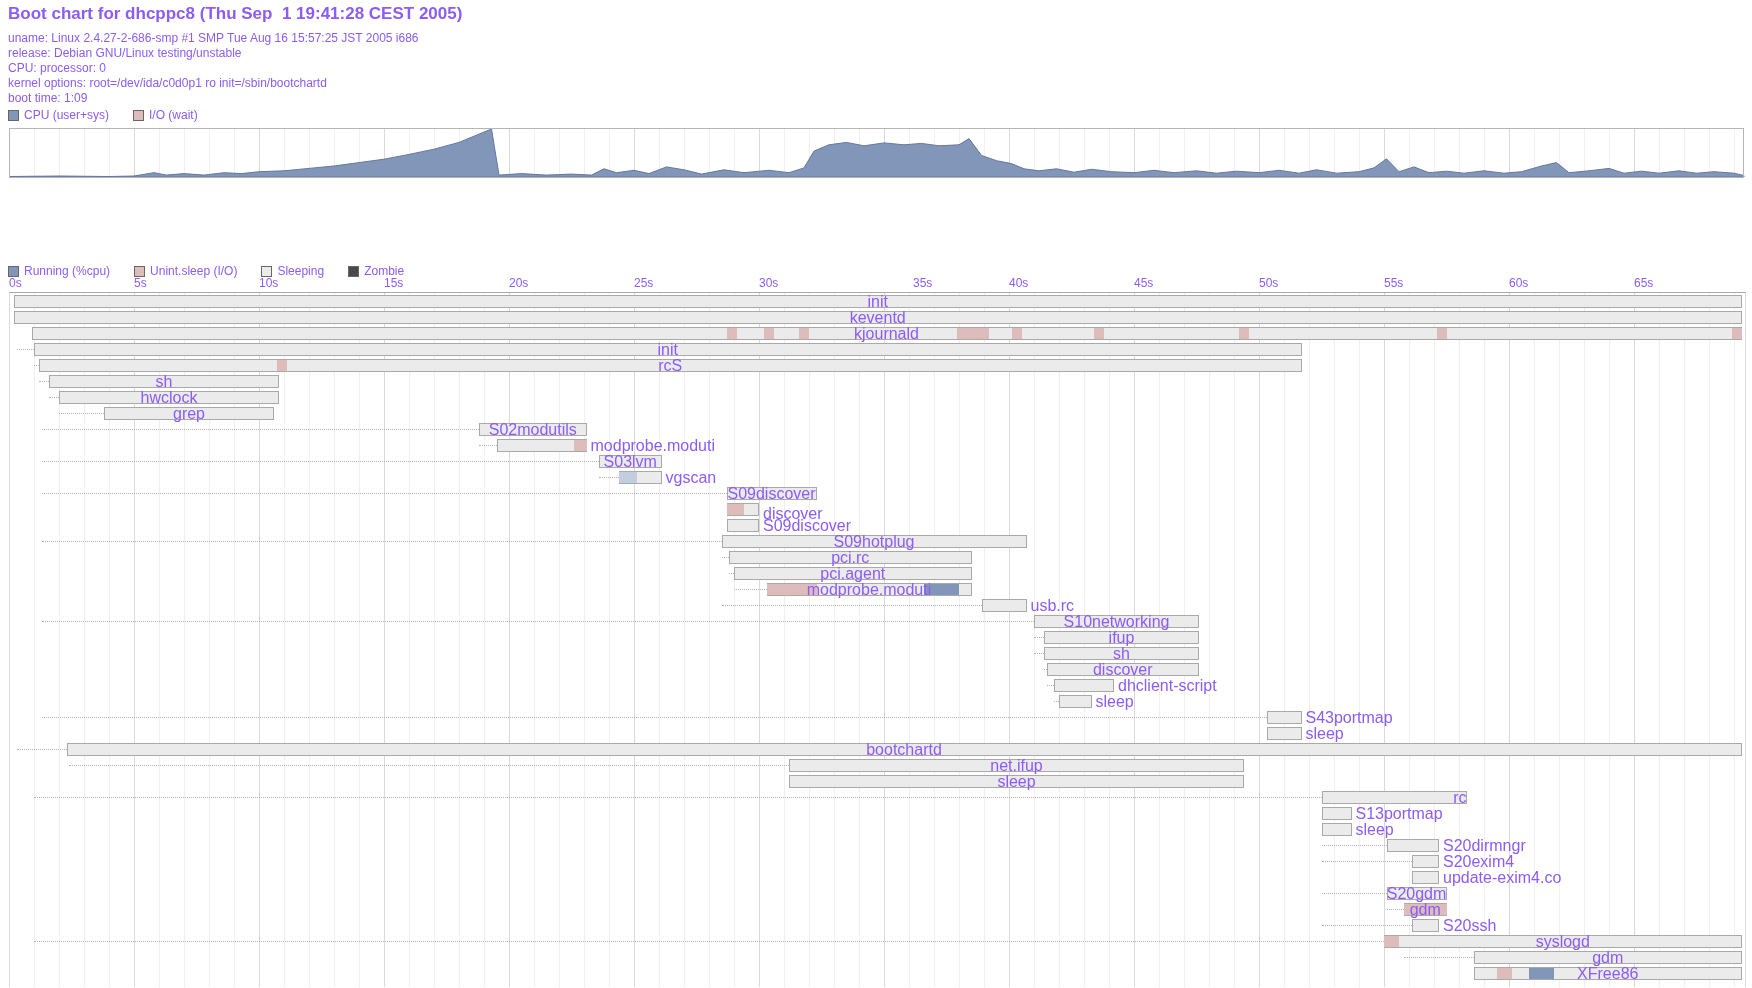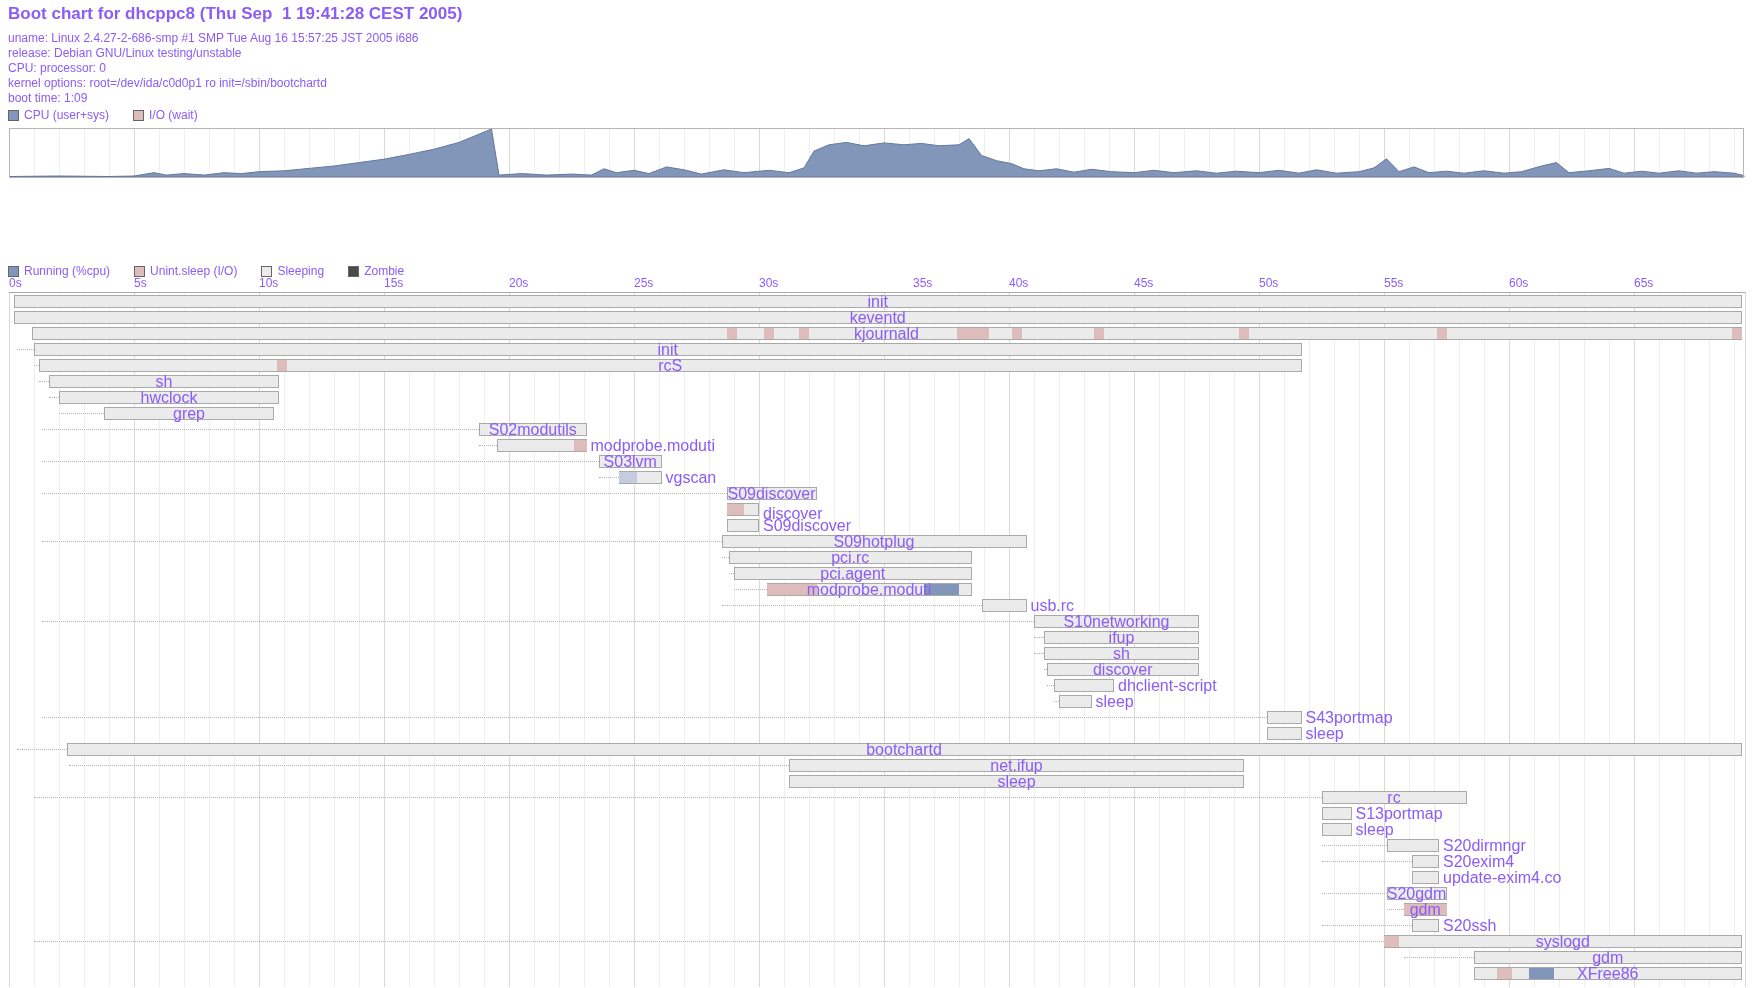--- a/index.html
+++ b/index.html
@@ -336,21 +336,21 @@
       <div class="dep" style="left: 7.5px; width: 50px; top: 456px;"></div>
       <div class="bar" style="left: 57.5px; width: 1675px; top: 450px;"></div>
       <div class="blabel c" style="top: 450px; left: 57.5px; width: 1675px;">bootchartd</div>
       <div class="dep" style="left: 60px; width: 720px; top: 472px;"></div>
       <div class="bar" style="left: 780px; width: 455px; top: 466px;"></div>
       <div class="blabel c" style="top: 466px; left: 780px; width: 455px;">net.ifup</div>
       <div class="bar" style="left: 780px; width: 455px; top: 482px;"></div>
       <div class="blabel c" style="top: 482px; left: 780px; width: 455px;">sleep</div>
       <div class="dep" style="left: 25px; width: 1287.5px; top: 504px;"></div>
       <div class="bar" style="left: 1312.5px; width: 145px; top: 498px;"></div>
-      <div class="blabel c" style="top: 498px; left: 1312.5px; width: 145px;">rc</div>
+      <div class="blabel c" style="top: 498px; left: 1312.5px; width: 145px; text-align: right;">rc</div>
       <div class="bar" style="left: 1312.5px; width: 30px; top: 514px;"></div>
       <div class="blabel" style="top: 514px; left: 1346.5px;">S13portmap</div>
       <div class="bar" style="left: 1312.5px; width: 30px; top: 530px;"></div>
       <div class="blabel" style="top: 530px; left: 1346.5px;">sleep</div>
       <div class="dep" style="left: 1312.5px; width: 65px; top: 552px;"></div>
       <div class="bar" style="left: 1377.5px; width: 52.5px; top: 546px;"></div>
       <div class="blabel" style="top: 546px; left: 1434px;">S20dirmngr</div>
       <div class="dep" style="left: 1312.5px; width: 90px; top: 568px;"></div>
       <div class="bar" style="left: 1402.5px; width: 27.5px; top: 562px;"></div>
       <div class="blabel" style="top: 562px; left: 1434px;">S20exim4</div>

